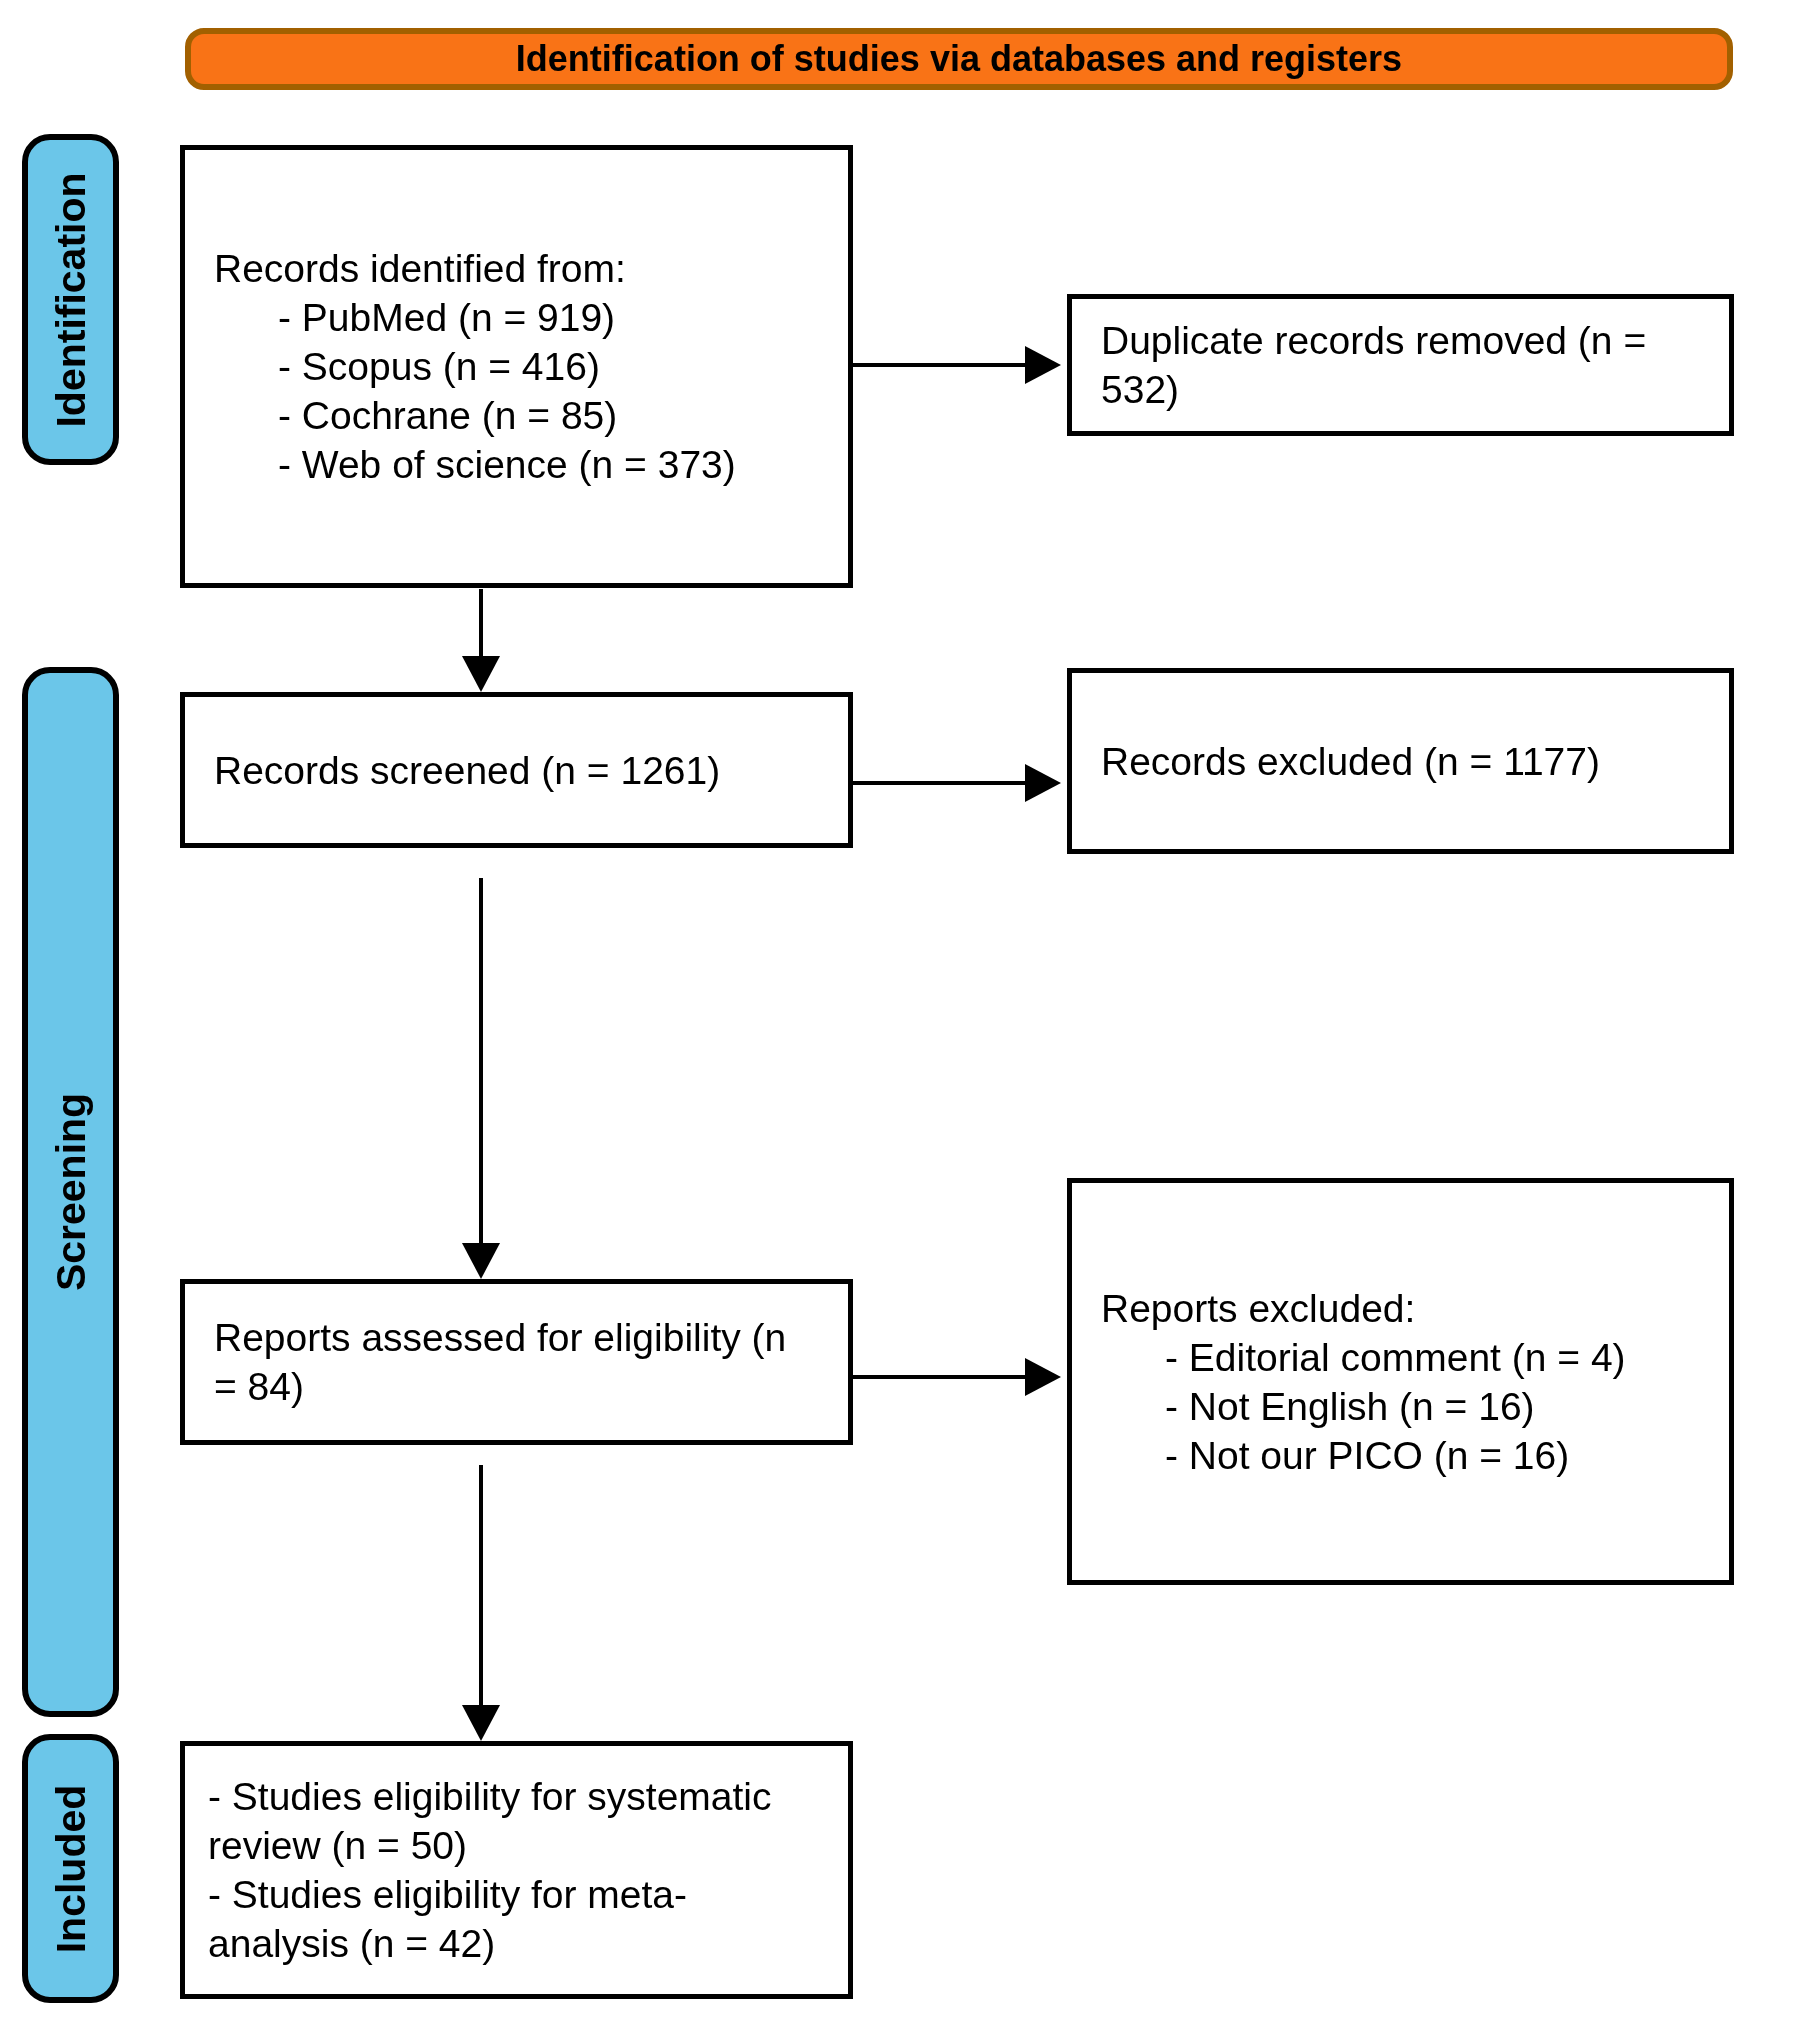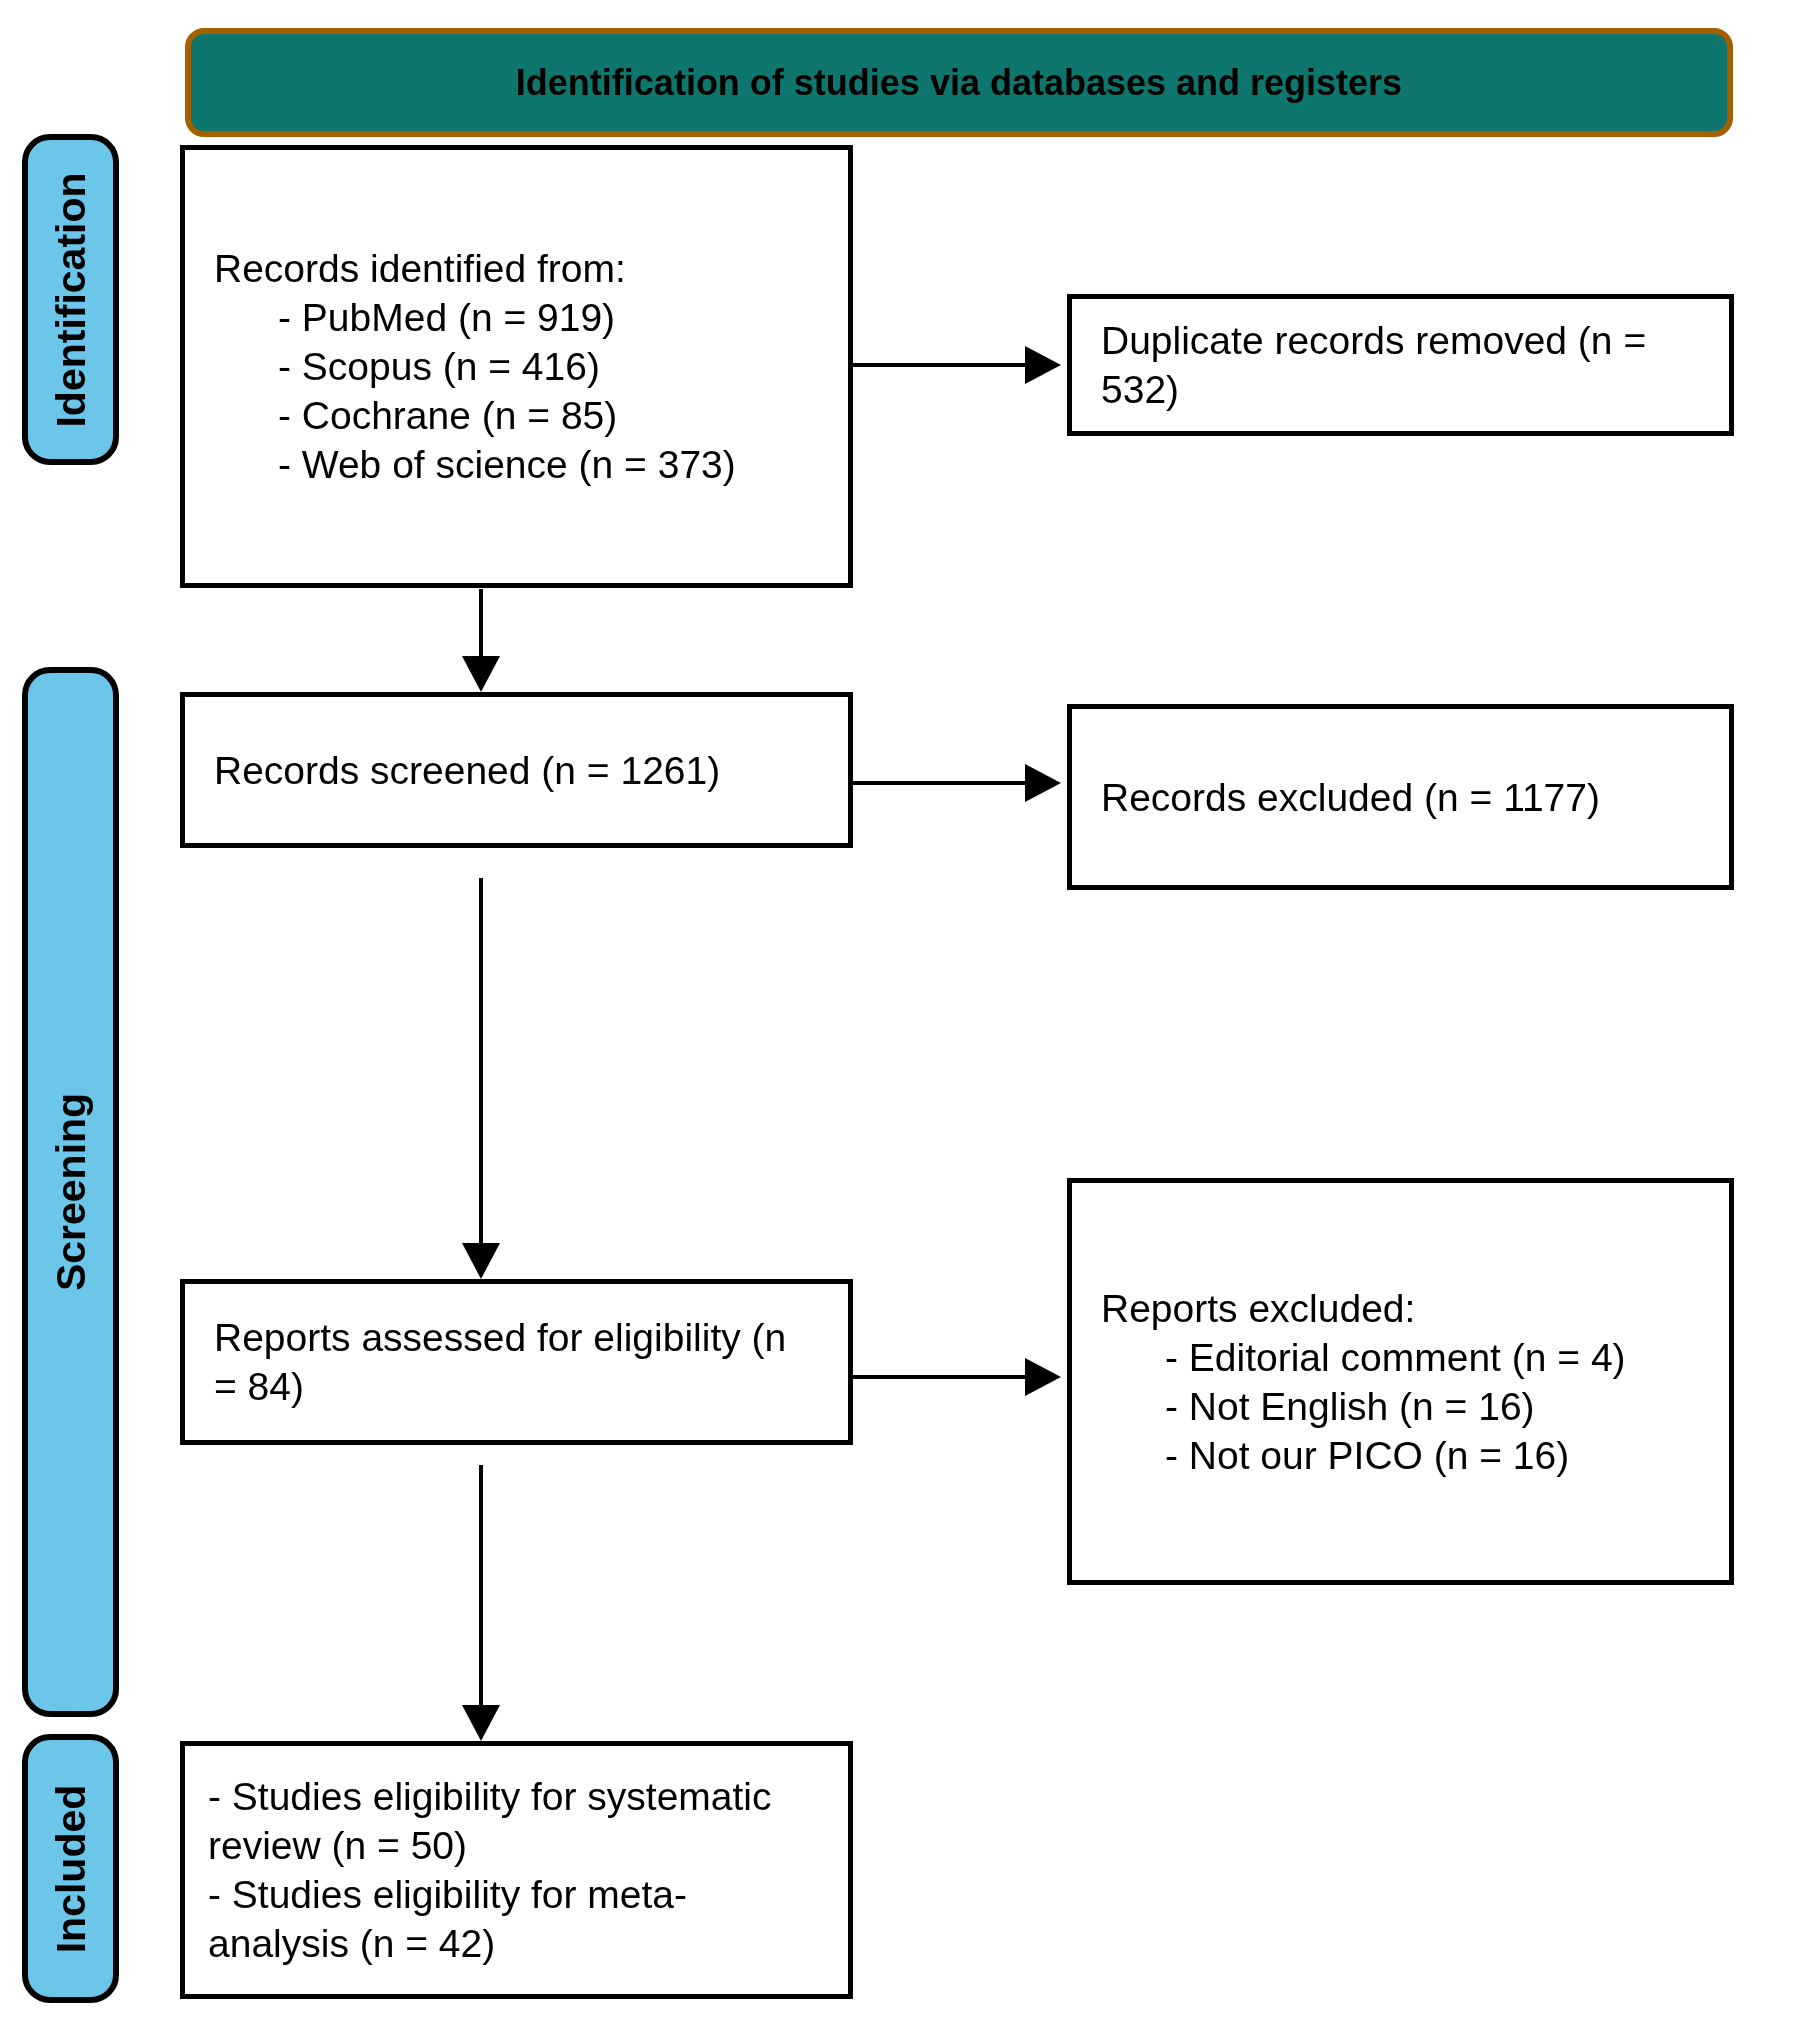--- a/index.html
+++ b/index.html
@@ -6,22 +6,22 @@
   .canvas {
     position:relative;
     width:1818px; height:2025px;
     background:#ffffff;
     font-family:"Liberation Sans", sans-serif;
     color:#000;
   }
 
   
   .header {
-    position:absolute; left:185px; top:28px; width:1548px; height:109px;
-    background:#0f766e; border:6.5px solid #A26000; border-radius:19px;
+    position:absolute; left:185px; top:28px; width:1548px; height:62px;
+    background:#f97316; border:6.5px solid #A26000; border-radius:19px;
     box-sizing:border-box;
     display:flex; align-items:center; justify-content:center;
     font-weight:bold; font-size:36px;
   }
 
   
   .stage {
     position:absolute; left:22px; width:97px;
     background:#6BC6E9; border:6.5px solid #000; border-radius:28px;
     box-sizing:border-box;
@@ -39,21 +39,21 @@
   .box {
     position:absolute; background:#fff; border:5.8px solid #000;
     box-sizing:border-box;
     display:flex; flex-direction:column; justify-content:center; align-items:flex-start;
     padding:7.3px 29px;
     font-size:39px; line-height:49px;
   }
   .b1 { left:180px;  top:145px;  width:673px; height:443px; }
   .b2 { left:1067px; top:294px;  width:667px; height:142px; }
   .b3 { left:180px;  top:692px;  width:673px; height:156px; }
-  .b4 { left:1067px; top:704px;  width:667px; height:186px; }
+  .b4 { left:1067px; top:668px;  width:667px; height:186px; }
   .b5 { left:180px;  top:1279px; width:673px; height:166px; }
   .b6 { left:1067px; top:1178px; width:667px; height:407px; }
   .b7 { left:180px;  top:1741px; width:673px; height:258px; padding:7.3px 26px 7.3px 23px; }
   .bullet { padding-left:64px; }
 
   
   .ah { position:absolute; height:4.4px; background:#000; }
   .ah::after {
     content:""; position:absolute; left:100%; top:50%; transform:translateY(-50%);
     width:0; height:0;

